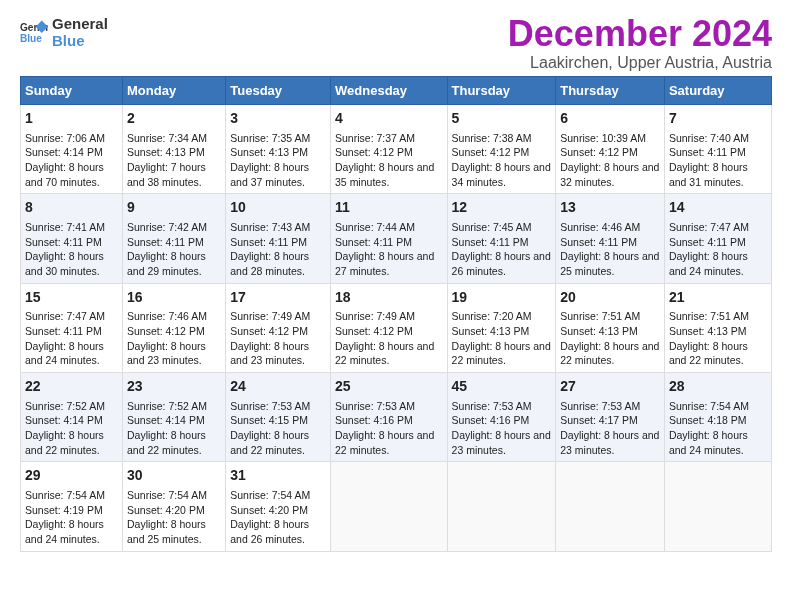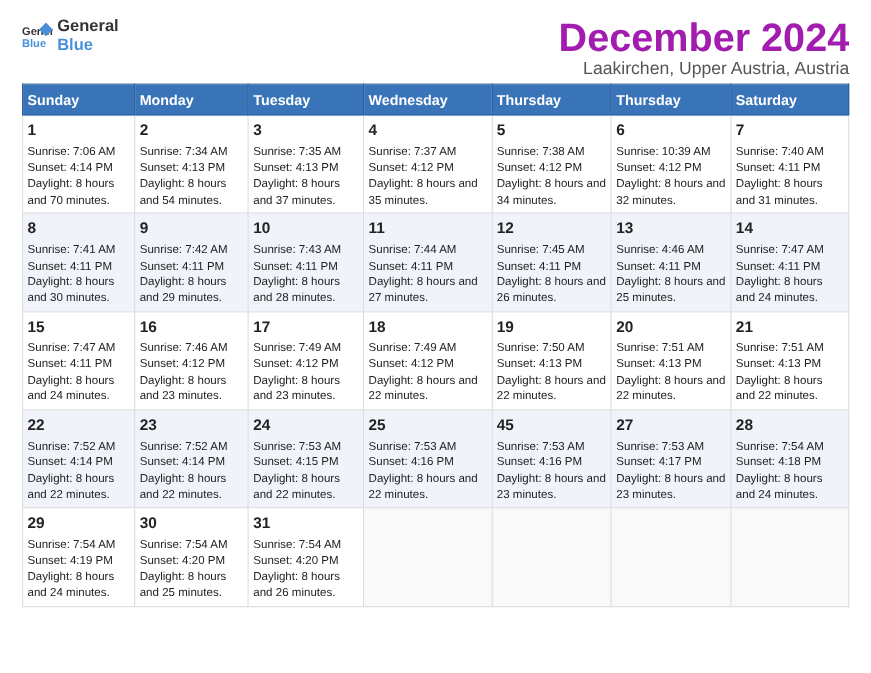--- a/index.html
+++ b/index.html
@@ -127,21 +127,21 @@
           <td>
             <span class="day-num">1</span>
             <div>Sunrise: 7:06 AM</div>
             <div>Sunset: 4:14 PM</div>
             <div>Daylight: 8 hours and 70 minutes.</div>
           </td>
           <td>
             <span class="day-num">2</span>
             <div>Sunrise: 7:34 AM</div>
             <div>Sunset: 4:13 PM</div>
-            <div>Daylight: 8 hours and 54 minutes.</div>
+            <div>Daylight: 7 hours and 38 minutes.</div>
           </td>
           <td>
             <span class="day-num">3</span>
             <div>Sunrise: 7:35 AM</div>
             <div>Sunset: 4:13 PM</div>
             <div>Daylight: 8 hours and 37 minutes.</div>
           </td>
           <td>
             <span class="day-num">4</span>
             <div>Sunrise: 7:37 AM</div>
@@ -231,21 +231,21 @@
             <div>Daylight: 8 hours and 23 minutes.</div>
           </td>
           <td>
             <span class="day-num">18</span>
             <div>Sunrise: 7:49 AM</div>
             <div>Sunset: 4:12 PM</div>
             <div>Daylight: 8 hours and 22 minutes.</div>
           </td>
           <td>
             <span class="day-num">19</span>
-            <div>Sunrise: 7:50 AM</div>
+            <div>Sunrise: 7:20 AM</div>
             <div>Sunset: 4:13 PM</div>
             <div>Daylight: 8 hours and 22 minutes.</div>
           </td>
           <td>
             <span class="day-num">20</span>
             <div>Sunrise: 7:51 AM</div>
             <div>Sunset: 4:13 PM</div>
             <div>Daylight: 8 hours and 22 minutes.</div>
           </td>
           <td>

